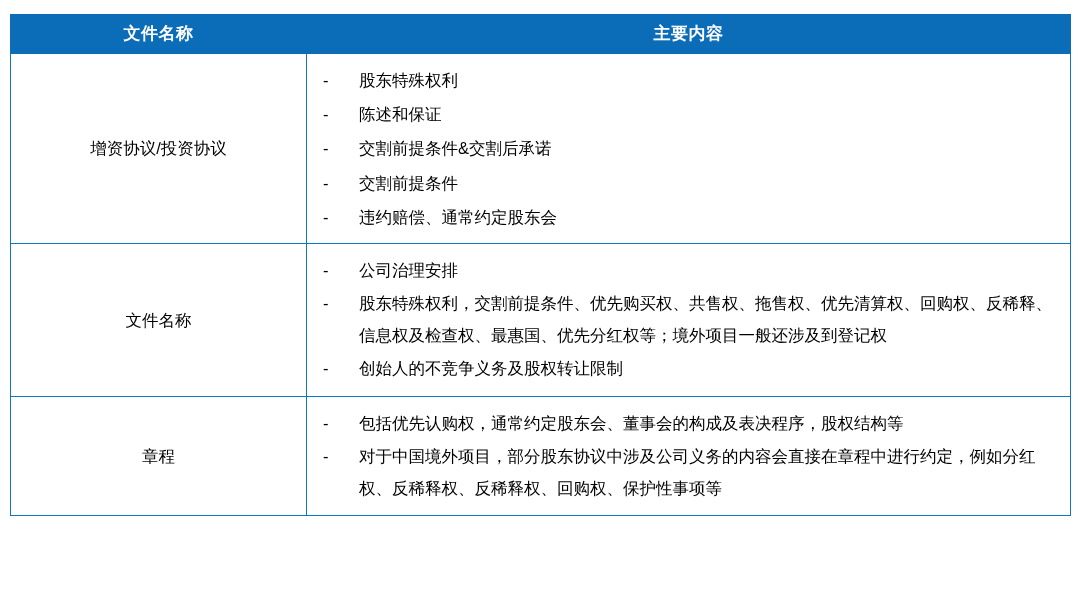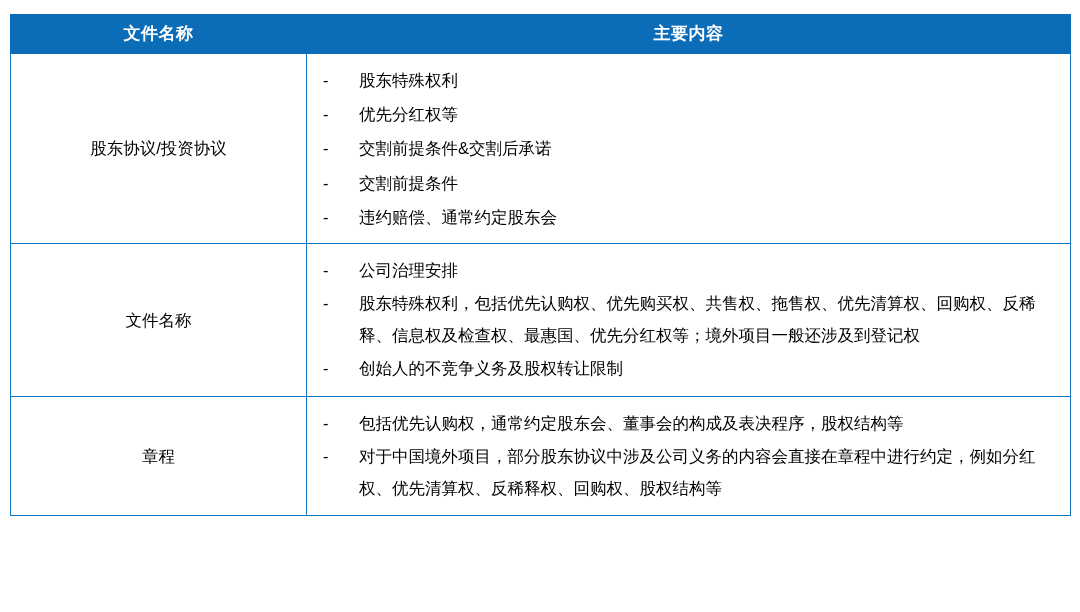--- a/index.html
+++ b/index.html
@@ -83,45 +83,45 @@
         <col class="c2">
       </colgroup>
     <thead>
       <tr>
         <th>文件名称</th>
         <th>主要内容</th>
       </tr>
     </thead>
     <tbody>
       <tr>
-        <td class="name-cell">股东协议/投资协议</td>
+        <td class="name-cell">增资协议/投资协议</td>
         <td class="content-cell">
           <ul class="bullets">
             <li><span class="dash">-</span><span>股东特殊权利</span></li>
-            <li><span class="dash">-</span><span>优先分红权等</span></li>
+            <li><span class="dash">-</span><span>陈述和保证</span></li>
             <li><span class="dash">-</span><span>交割前提条件&amp;交割后承诺</span></li>
             <li><span class="dash">-</span><span>交割前提条件</span></li>
             <li><span class="dash">-</span><span>违约赔偿、通常约定股东会</span></li>
           </ul>
         </td>
       </tr>
       <tr class="row-tall">
         <td class="name-cell">文件名称</td>
         <td class="content-cell">
           <ul class="bullets">
             <li><span class="dash">-</span><span>公司治理安排</span></li>
-            <li><span class="dash">-</span><span>股东特殊权利，包括优先认购权、优先购买权、共售权、拖售权、优先清算权、回购权、反稀释、信息权及检查权、最惠国、优先分红权等；境外项目一般还涉及到登记权</span></li>
+            <li><span class="dash">-</span><span>股东特殊权利，交割前提条件、优先购买权、共售权、拖售权、优先清算权、回购权、反稀释、信息权及检查权、最惠国、优先分红权等；境外项目一般还涉及到登记权</span></li>
             <li><span class="dash">-</span><span>创始人的不竞争义务及股权转让限制</span></li>
           </ul>
         </td>
       </tr>
       <tr class="row-tall">
         <td class="name-cell">章程</td>
         <td class="content-cell">
           <ul class="bullets">
             <li><span class="dash">-</span><span>包括优先认购权，通常约定股东会、董事会的构成及表决程序，股权结构等</span></li>
-            <li><span class="dash">-</span><span>对于中国境外项目，部分股东协议中涉及公司义务的内容会直接在章程中进行约定，例如分红权、优先清算权、反稀释权、回购权、股权结构等</span></li>
+            <li><span class="dash">-</span><span>对于中国境外项目，部分股东协议中涉及公司义务的内容会直接在章程中进行约定，例如分红权、反稀释权、反稀释权、回购权、保护性事项等</span></li>
           </ul>
         </td>
       </tr>
     </tbody>
   </table>
 </div>
 
 </body></html>

